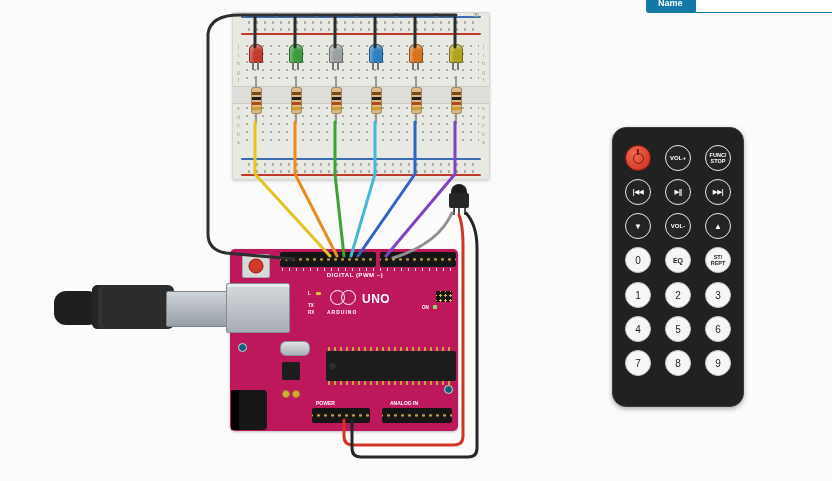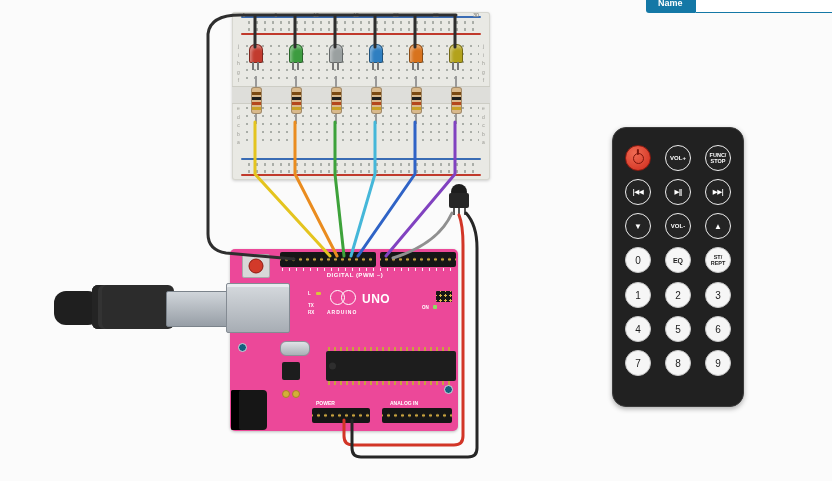--- a/index.html
+++ b/index.html
@@ -284,21 +284,21 @@
         <i class="band b2"></i>
         <i class="band b3"></i>
         <i class="band b4"></i>
       </span>
   </div>
 
   <div class="usb-cap"></div>
   <div class="usb-body"></div>
   <div class="usb-sleeve"></div>
 
-  <div class="arduino" style="background: #ec4899;">
+  <div class="arduino" style="background: #be185d;">
     <div class="hdr" style="left:50px;top:3px;width:96px"></div>
     <div class="hdr" style="left:150px;top:3px;width:76px"></div>
     <div class="silk-ticks" style="left:52px;top:19px;width:172px"></div>
     <div class="digital-label" style="left:60px;top:23px;width:130px;text-align:center">DIGITAL (PWM ~)</div>
 
     <div class="reset-btn"></div>
     <div class="usb-socket"></div>
 
     <div class="logo" style="left:100px;top:40px">
       <i class="c1"></i>

